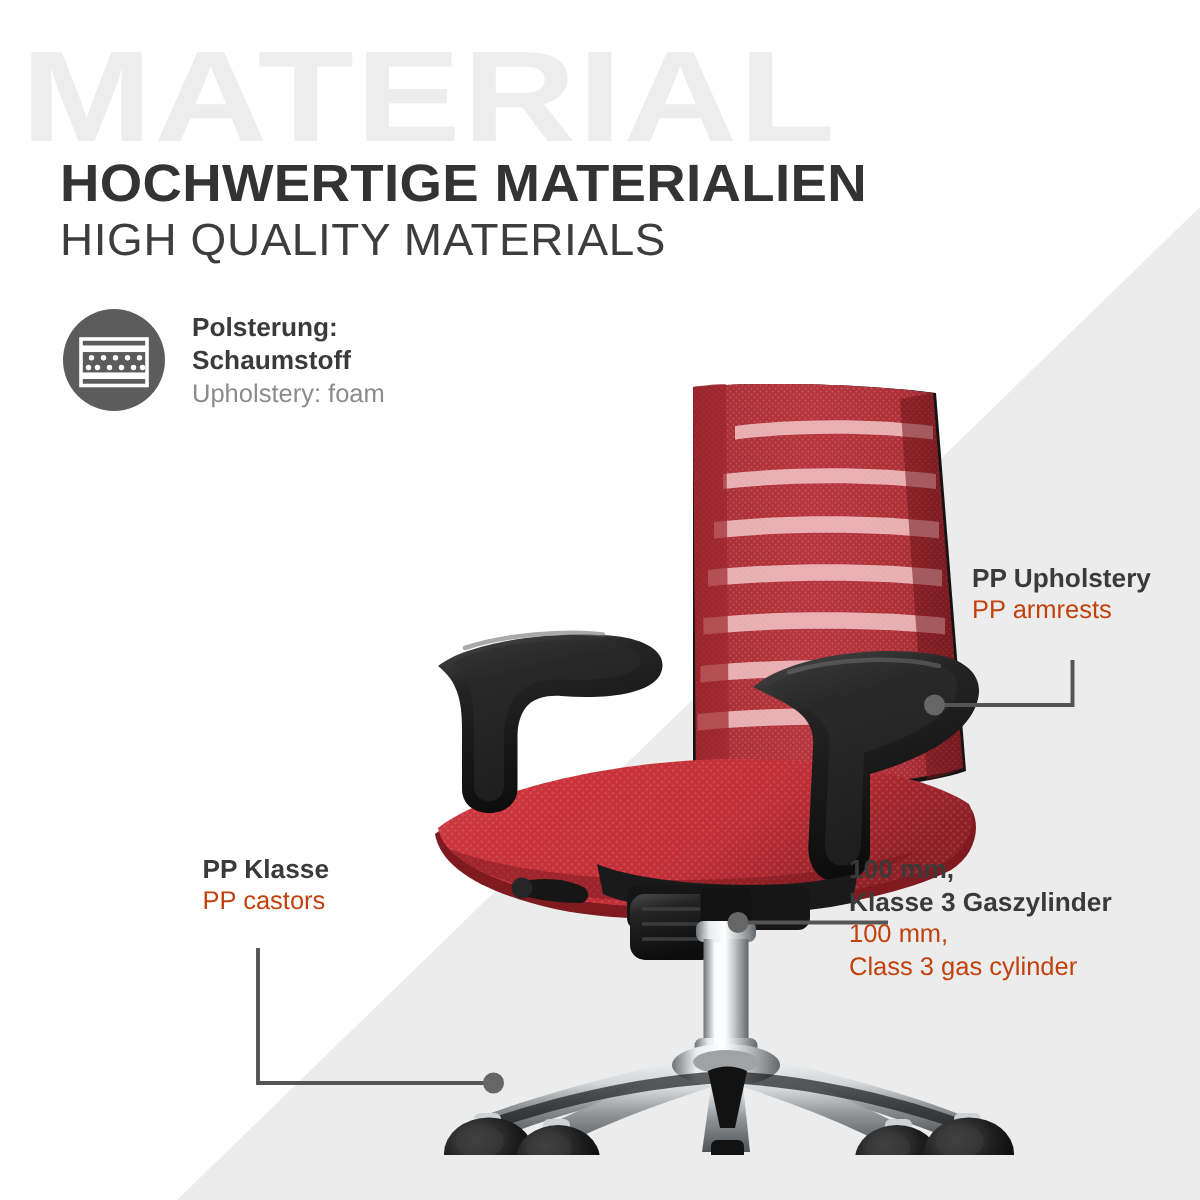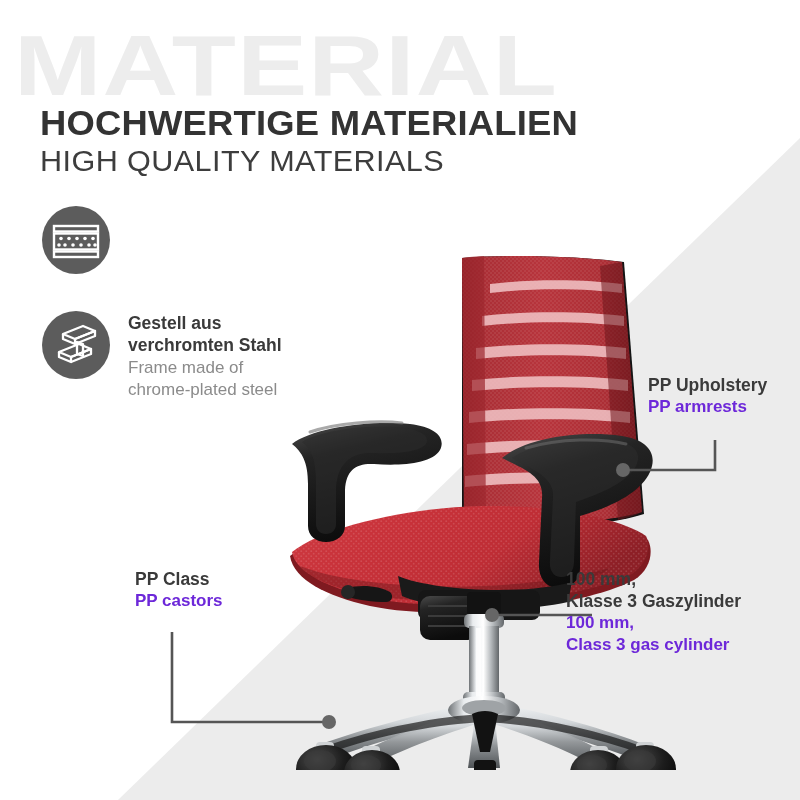--- a/index.html
+++ b/index.html
@@ -116,22 +116,22 @@
   .callout { position: absolute; z-index: 5; }
   .callout-de {
     font-size: 17.5px;
     font-weight: 600;
     color: #3a3a3a;
     line-height: 1.26;
     white-space: pre-line;
   }
   .callout-en {
     font-size: 17px;
-    font-weight: 700;
-    color: #6d28d9;
+    font-weight: 400;
+    color: #c2410c;
     line-height: 1.26;
     white-space: pre-line;
   }
   #callout-armrests { left: 648px; top: 374px; text-align: left; }
   #callout-gas      { left: 566px; top: 568px; text-align: left; width: 196px; }
   #callout-castors  { left: 135px; top: 568px; text-align: left; }
 
   .leader-layer {
     position: absolute;
     left: 0; top: 0; width: 800px; height: 800px;
@@ -344,44 +344,27 @@
           <circle cx="41" cy="18.5" r="1.8"></circle>
           <circle cx="13" cy="25" r="1.8"></circle>
             <circle cx="21" cy="25" r="1.8"></circle>
           <circle cx="29" cy="25" r="1.8"></circle>
             <circle cx="37" cy="25" r="1.8"></circle>
           <circle cx="7" cy="25" r="1.8"></circle>
             <circle cx="43" cy="25" r="1.8"></circle>
         </g>
       </svg>
     </div>
-  </div>
-
-  <div class="feature" id="feature-1">
-    <div class="feature-icon">
-      <svg width="46" height="46" viewBox="0 0 46 46" xmlns="http://www.w3.org/2000/svg" fill="none" stroke="#ffffff" stroke-width="2.3" stroke-linejoin="round">
-
-        <path d="M10,12 L30,4 L42,9 L22,17 Z"></path>
-        <path d="M10,12 L10,17 L22,22 L22,17"></path>
-        <path d="M22,17 L42,9 L42,14 L22,22"></path>
-
-        <path d="M24,20 L30,22 L30,34 L24,32 Z"></path>
-
-        <path d="M6,30 L26,22 L38,27 L18,35 Z"></path>
-        <path d="M6,30 L6,35 L18,40 L18,35"></path>
-        <path d="M18,35 L38,27 L38,32 L18,40"></path>
-      </svg>
-    </div>
     <div class="feature-text">
-      <div class="f-de">Gestell aus
-verchromten Stahl</div>
-      <div class="f-en">Frame made of
-chrome-plated steel</div>
+      <div class="f-de">Polsterung:
+Schaumstoff</div>
+      <div class="f-en">Upholstery: foam</div>
     </div>
   </div>
+
 
   <svg class="leader-layer" viewBox="0 0 800 800" xmlns="http://www.w3.org/2000/svg">
     <g stroke="#555555" stroke-width="2.6" fill="none">
 
       <path d="M629,470 L715,470 L715,440"></path>
 
       <path d="M495,615 L592,615"></path>
 
       <path d="M326,722 L172,722 L172,632"></path>
     </g>
@@ -398,17 +381,17 @@
   </div>
 
   <div class="callout" id="callout-gas">
     <div class="callout-de">100 mm,
 Klasse 3 Gaszylinder</div>
     <div class="callout-en">100 mm,
 Class 3 gas cylinder</div>
   </div>
 
   <div class="callout" id="callout-castors">
-    <div class="callout-de">PP Class</div>
+    <div class="callout-de">PP Klasse</div>
     <div class="callout-en">PP castors</div>
   </div>
 
 </div>
 
 </body></html>

